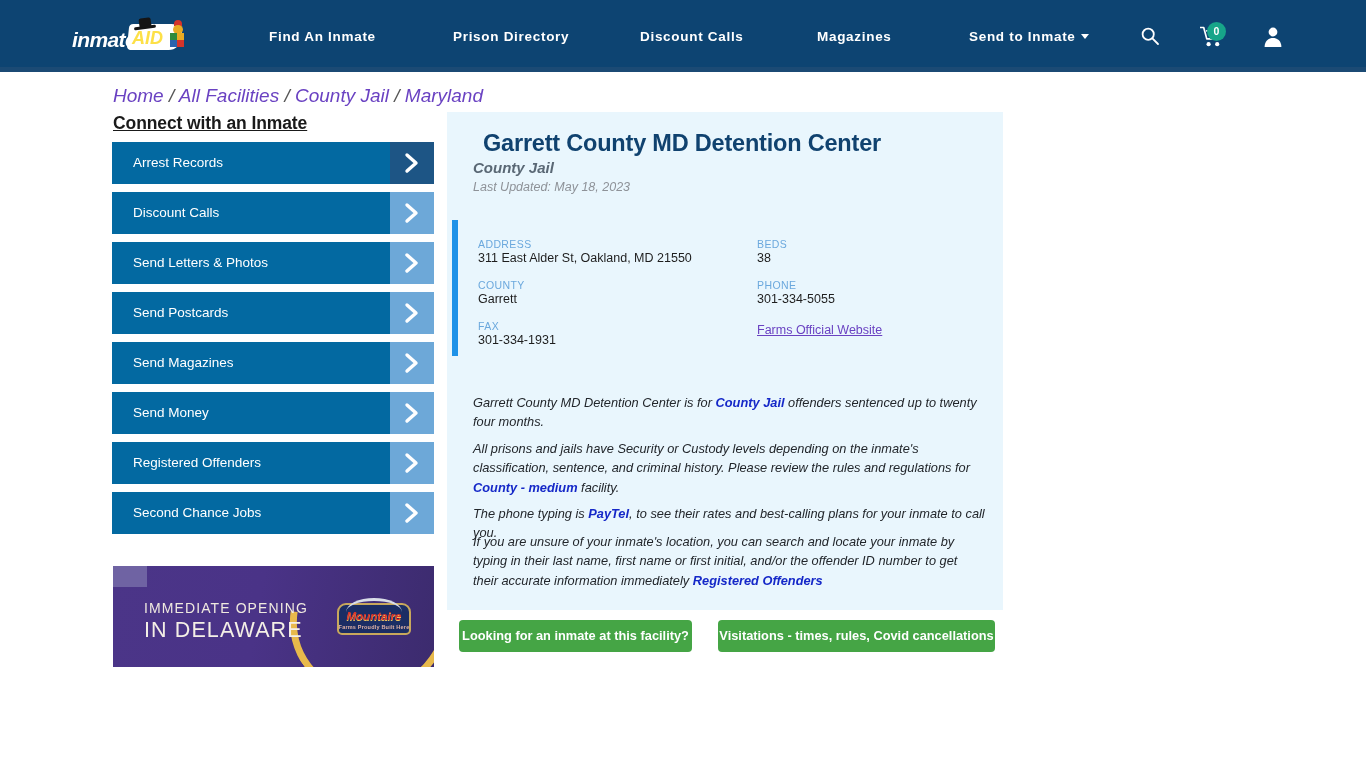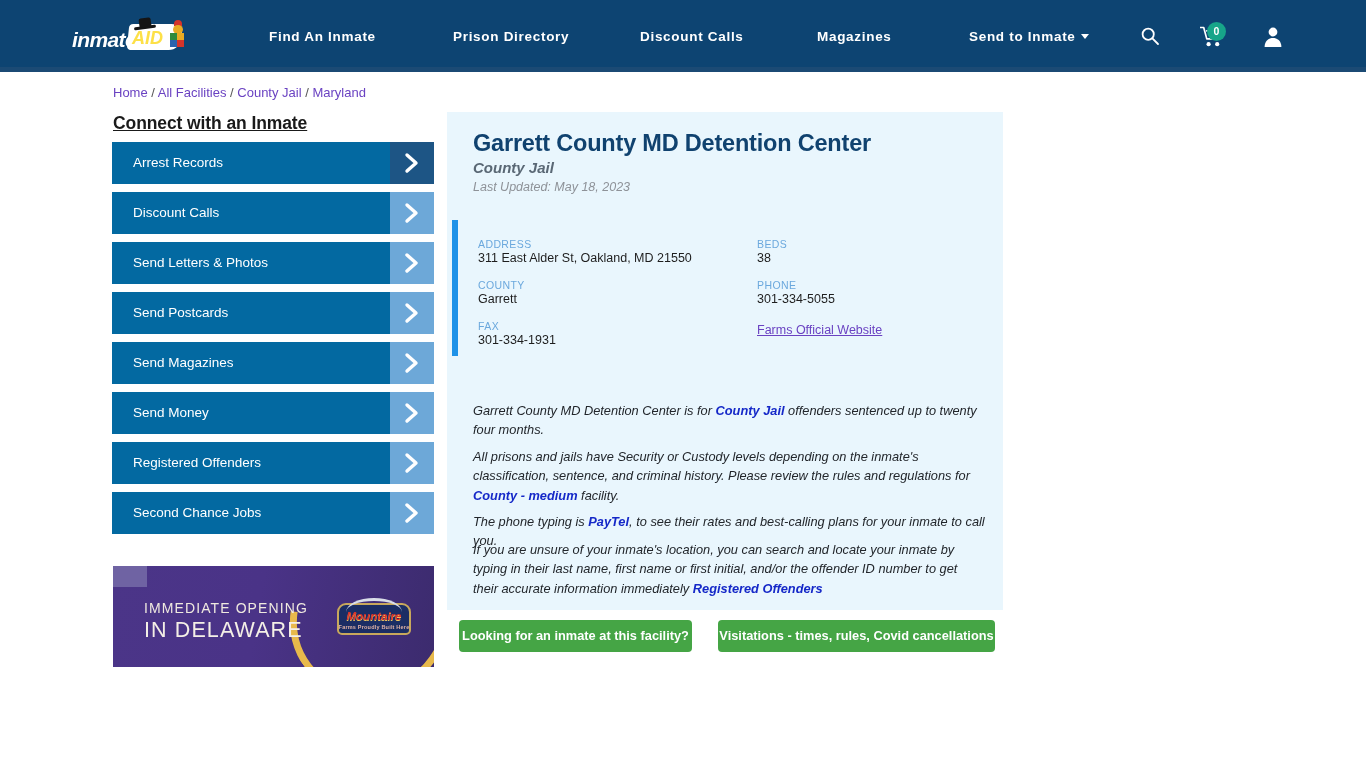--- a/index.html
+++ b/index.html
@@ -111,23 +111,24 @@
     font-size: 10.5px;
     font-weight: bold;
     text-align: center;
     line-height: 19px;
   }
 
   
   .breadcrumb {
     position: absolute;
     left: 113px; top: 85px;
-    font-size: 13px;
+    font-size: 19px;
     color: #444444;
     white-space: nowrap;
+    font-style: italic;
   }
   .breadcrumb a {
     color: #6a42c2;
     text-decoration: none;
     cursor: pointer;
   }
   .breadcrumb .sep { color: #555555; }
 
   .sidebar-heading {
     position: absolute;
@@ -229,21 +230,21 @@
   }
 
   
   .panel {
     position: absolute;
     left: 447px; top: 112px;
     width: 556px; height: 498px;
     background: #e9f6fd;
   }
   .panel-title {
-    position: absolute; left: 26px; top: 18px;
+    position: absolute; left: 36px; top: 18px;
     font-size: 23.5px; font-weight: bold;
     color: #10426f; letter-spacing: -0.2px;
   }
   .panel-subtitle {
     position: absolute; left: 26px; top: 47px;
     font-size: 15px; font-weight: bold; font-style: italic;
     color: #5a6875;
   }
   .panel-updated {
     position: absolute; left: 26px; top: 68px;
@@ -277,21 +278,20 @@
   }
 
   .para {
     position: absolute;
     left: 26px;
     width: 512px;
     font-size: 12.8px;
     font-style: italic;
     color: #22262b;
     line-height: 19.3px;
-    margin-top: 8px;
   }
   .para b {
     color: #1528c8;
     font-weight: bold;
     cursor: pointer;
   }
 
   
   .green-btn {
     position: absolute;

